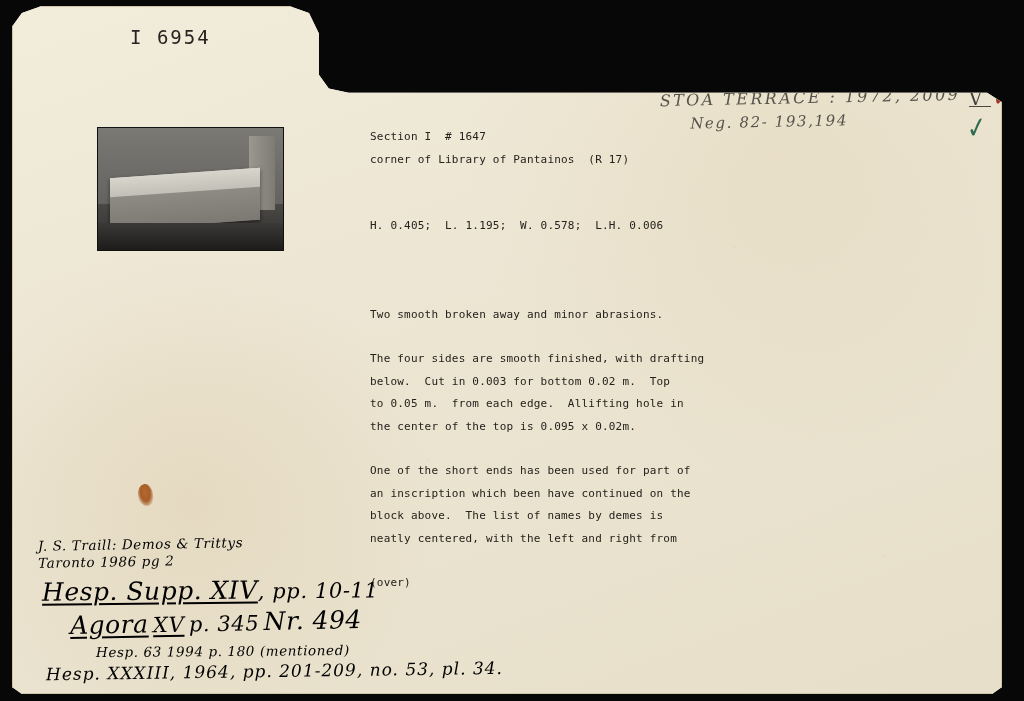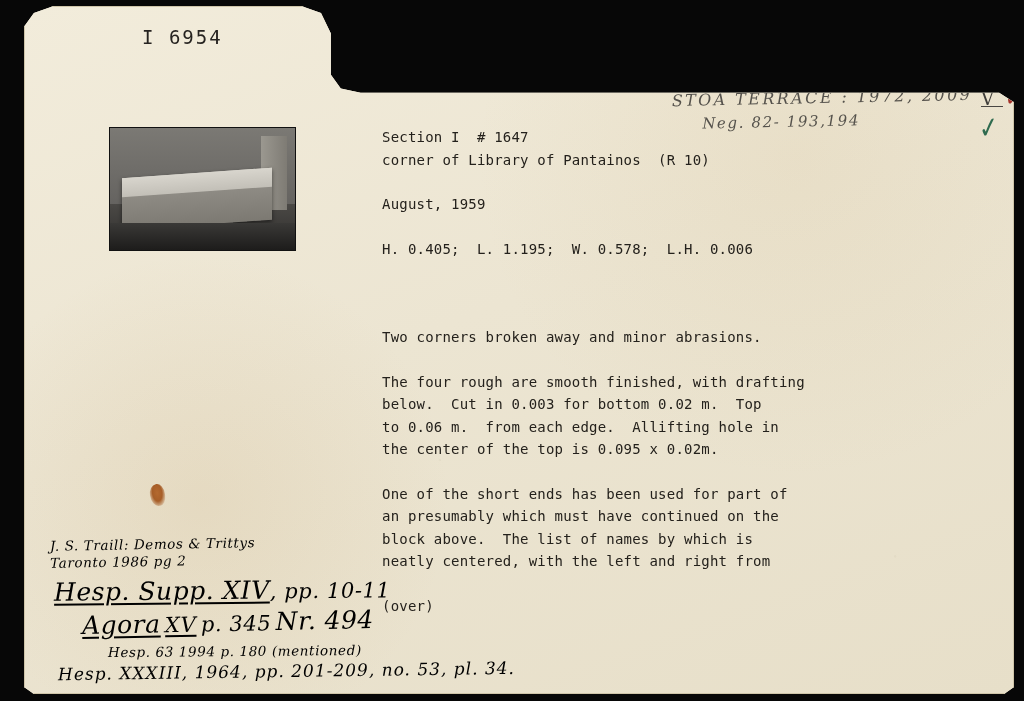--- a/index.html
+++ b/index.html
@@ -45,21 +45,20 @@
       31% 10%,
       32% 12%,
       34% 12.6%,
       98.5% 12.6%,
       100% 14%,
       100% 99%,
       99% 100%,
       1% 100%,
       0% 99%
     );
-    margin-left: 12px;
   }
 
   
   #grain {
     position: absolute;
     inset: 0;
     pointer-events: none;
     opacity: 0.5;
     background-image:
       radial-gradient(circle at 11% 18%, rgba(120,100,60,0.10) 0 1px, transparent 1.5px),
@@ -78,21 +77,21 @@
     height: 22px;
     background: radial-gradient(ellipse at 50% 40%, #b4692f 0%, #a75e28 45%, rgba(167,94,40,0.25) 75%, rgba(167,94,40,0) 100%);
     border-radius: 50% 50% 45% 55%;
     transform: rotate(-8deg);
   }
 
   
   .typed {
     font-family: "DejaVu Sans Mono", "Liberation Mono", monospace;
     color: #24211c;
-    font-size: 14px;
+    font-size: 11px;
     line-height: 22.5px;
     letter-spacing: 0.2px;
     white-space: pre;
   }
   #tab-number {
     position: absolute;
     left: 118px;
     top: 20px;
     font-family: "DejaVu Sans Mono", "Liberation Mono", monospace;
     font-size: 19px;
@@ -279,38 +278,37 @@
     </div>
     <div id="check-box">
       <span>V</span>
       <span class="underline"></span>
     </div>
     <div id="check-red">✓</div>
     <div id="check-green">✓</div>
 
     <div id="typed-body">
       <p class="typed">Section I  # 1647</p>
-      <p class="typed">corner of Library of Pantainos  (R 10)</p>
-      <div class="gap"></div>
-      <p class="typed">August, 1959</p>
+      <p class="typed">corner of Library of Pantainos  (R 17)</p>
+      <div class="gap"></div>
       <div class="gap"></div>
       <p class="typed">H. 0.405;  L. 1.195;  W. 0.578;  L.H. 0.006</p>
       <div class="gap"></div>
       <div class="gap"></div>
       <div class="gap"></div>
-      <p class="typed">Two corners broken away and minor abrasions.</p>
-      <div class="gap"></div>
-      <p class="typed">The four rough are smooth finished, with drafting</p>
+      <p class="typed">Two smooth broken away and minor abrasions.</p>
+      <div class="gap"></div>
+      <p class="typed">The four sides are smooth finished, with drafting</p>
       <p class="typed">below.  Cut in 0.003 for bottom 0.02 m.  Top</p>
-      <p class="typed">to 0.06 m.  from each edge.  Allifting hole in</p>
+      <p class="typed">to 0.05 m.  from each edge.  Allifting hole in</p>
       <p class="typed">the center of the top is 0.095 x 0.02m.</p>
       <div class="gap"></div>
       <p class="typed">One of the short ends has been used for part of</p>
-      <p class="typed">an presumably which must have continued on the</p>
-      <p class="typed">block above.  The list of names by which is</p>
+      <p class="typed">an inscription which been have continued on the</p>
+      <p class="typed">block above.  The list of names by demes is</p>
       <p class="typed">neatly centered, with the left and right from</p>
       <div class="gap"></div>
       <p class="typed over">(over)</p>
     </div>
 
     <div id="note-traill">
       <div class="note-sm">J. S. Traill: Demos &amp; Trittys</div>
       <div class="note-sm">Taronto 1986 pg 2</div>
     </div>
 

